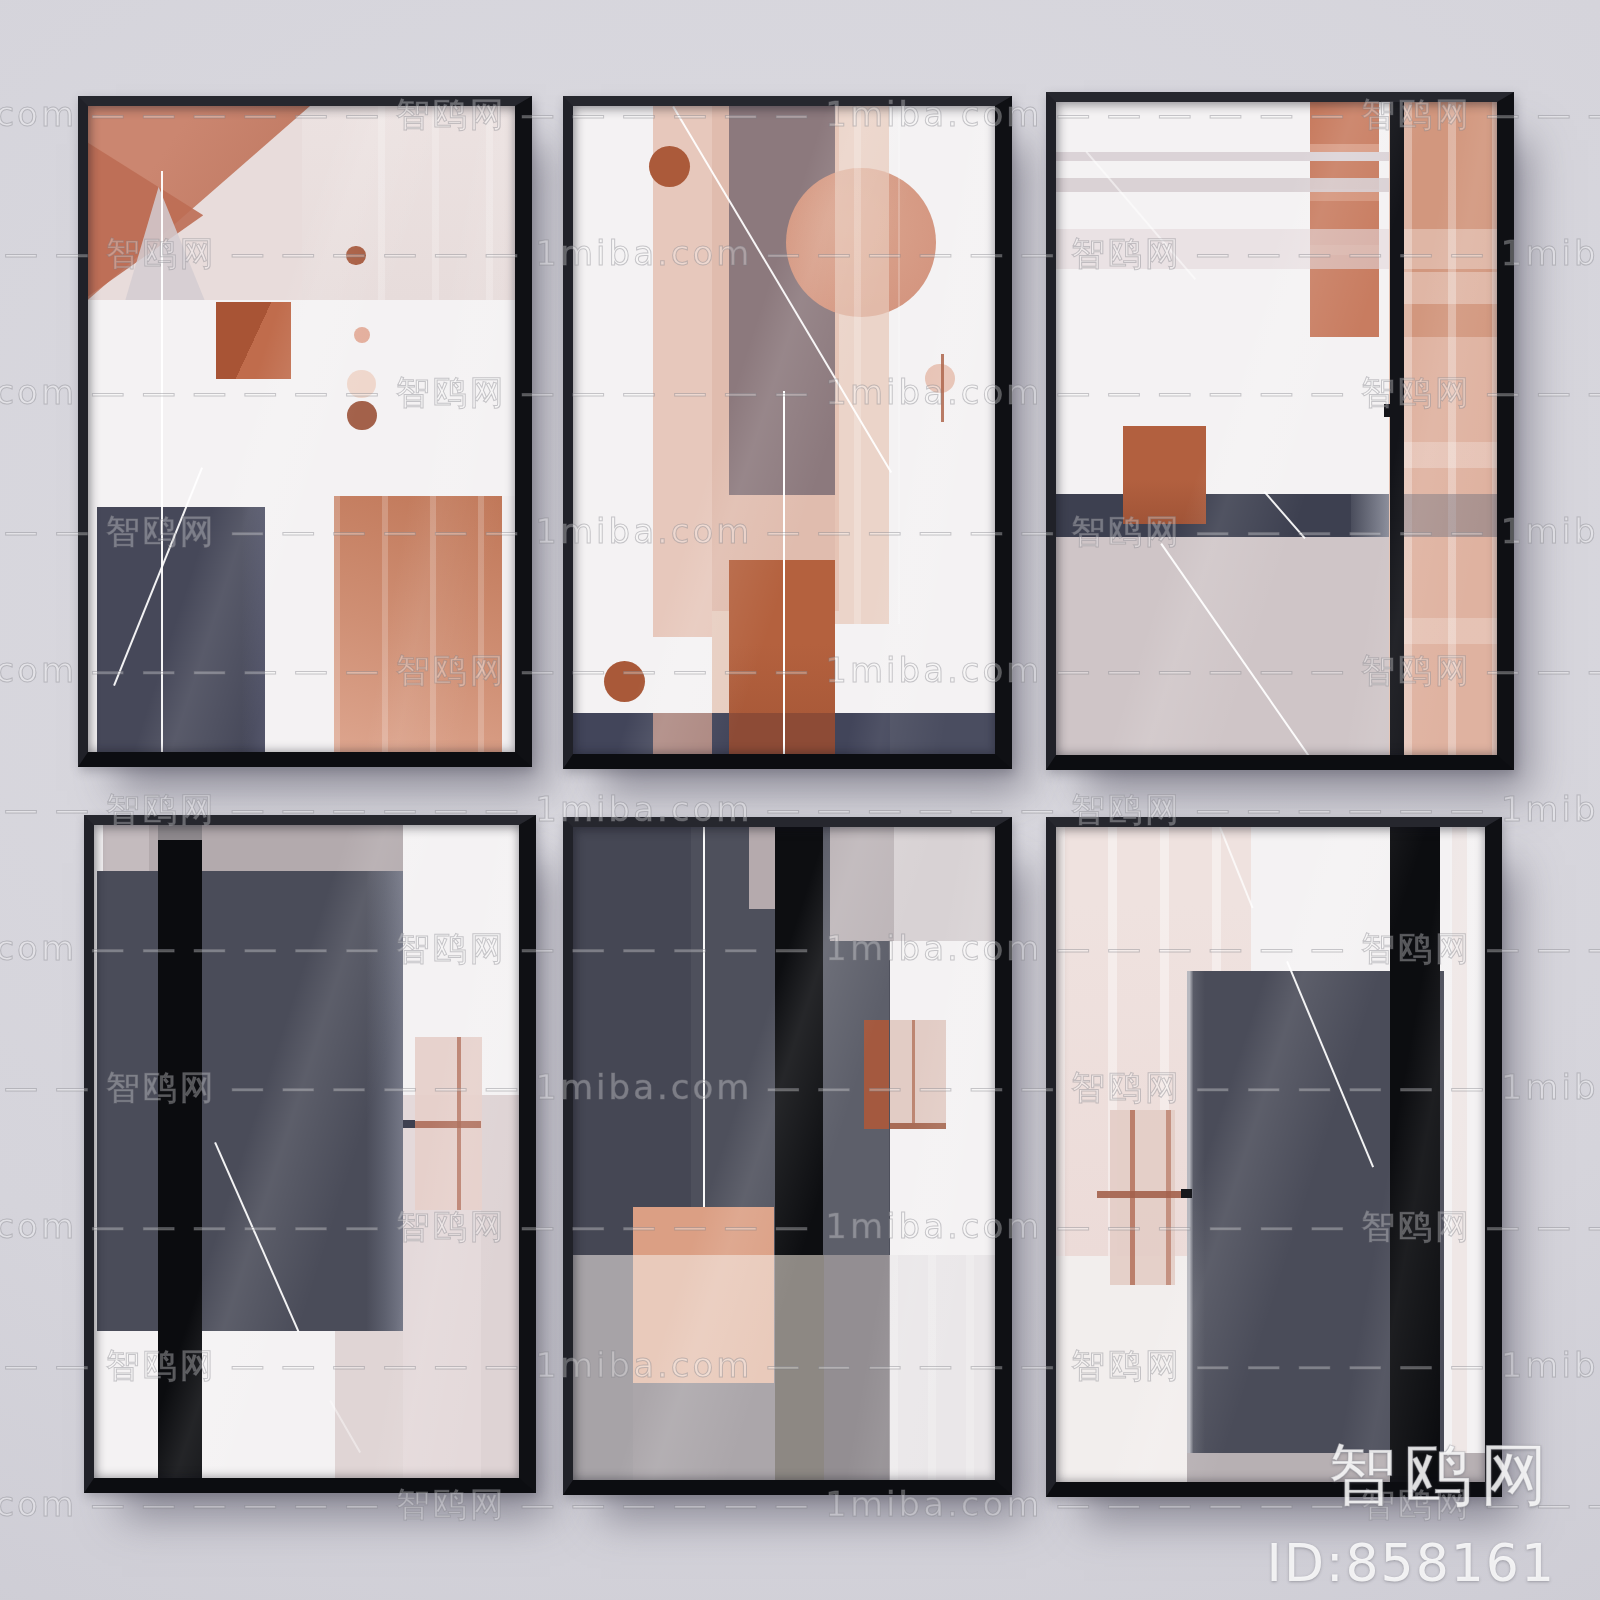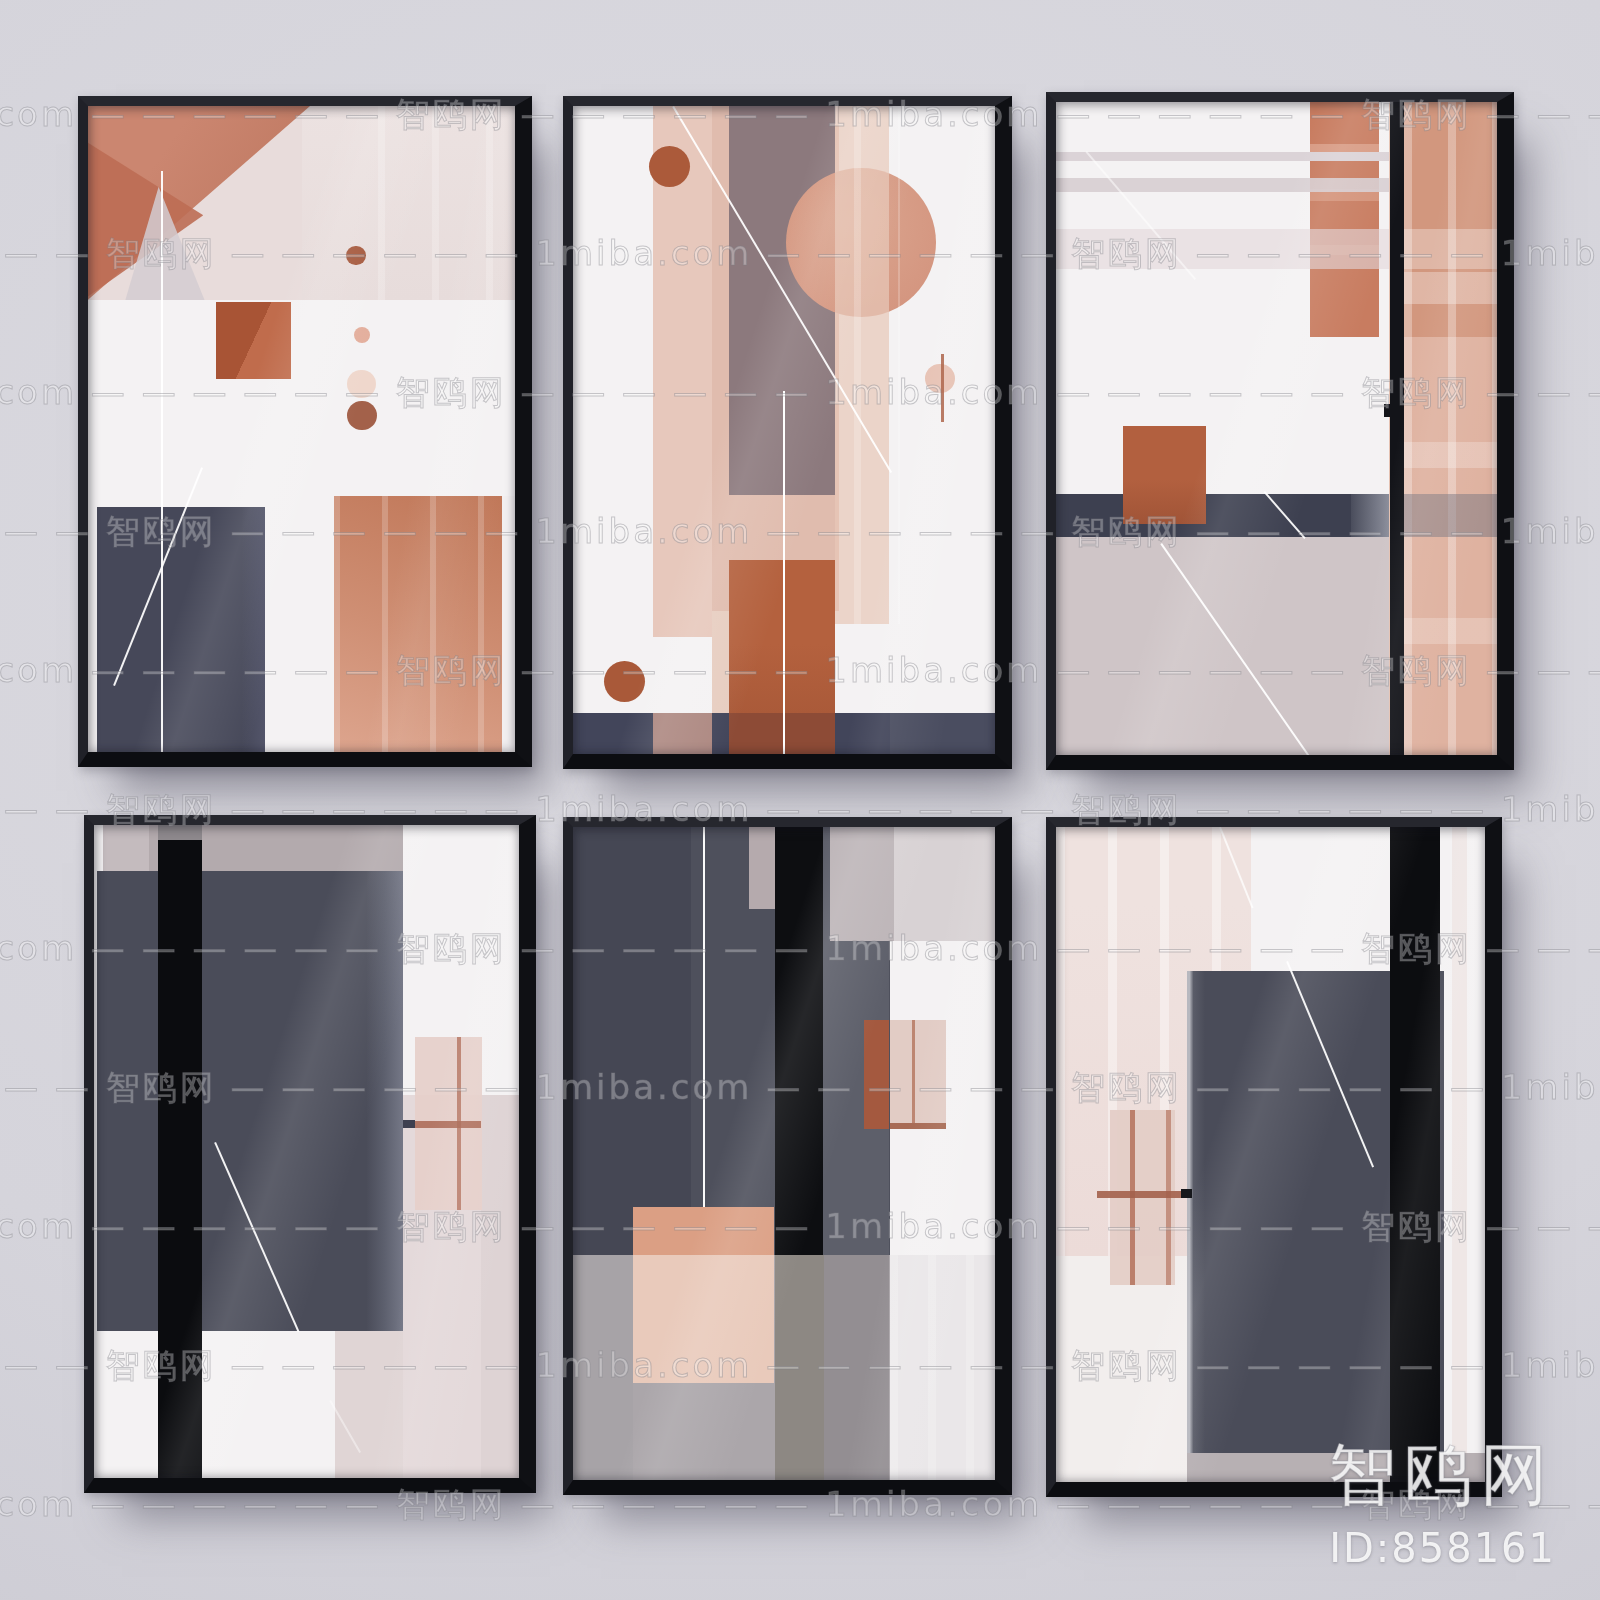--- a/index.html
+++ b/index.html
@@ -27,21 +27,21 @@
   .wm-row{position:absolute;white-space:nowrap;font-size:34px;letter-spacing:3px;
     color:rgba(255,255,255,.30);-webkit-text-stroke:1px rgba(125,125,132,.40);}
   .wm-big{position:absolute;left:398px;top:1486px;display:flex;align-items:center;gap:14px;z-index:41;
     color:rgba(255,255,255,.50);-webkit-text-stroke:1.3px rgba(128,128,134,.5);
     font-size:46px;letter-spacing:4px;pointer-events:none;}
   .logo-circle{width:92px;height:92px;border-radius:50%;background:rgba(186,186,194,.5);
     display:flex;align-items:center;justify-content:center;flex:none;}
   .wm-id{position:absolute;right:44px;top:1430px;text-align:right;z-index:41;
     color:rgba(255,255,255,.85);text-shadow:0 1px 3px rgba(90,90,100,.45);pointer-events:none;}
   .wm-brand{display:block;font-size:68px;letter-spacing:8px;-webkit-text-stroke:1px rgba(150,150,158,.4);}
-  .wm-idtext{display:block;font-size:40px;letter-spacing:2px;margin-top:4px;}
+  .wm-idtext{display:block;font-size:52px;letter-spacing:2px;margin-top:12px;}
 </style>
 </head>
 <body>
 
 <div id="stage">
 
   <figure class="frame f1" style="margin:0">
     <div class="art">
       <i style="left:0;top:0;width:100%;height:30%;background:#e8dcdb"></i>
       <i style="left:50%;top:0;width:50%;height:30%;background:linear-gradient(180deg,#ece2e1,#e7dcdb)"></i>

